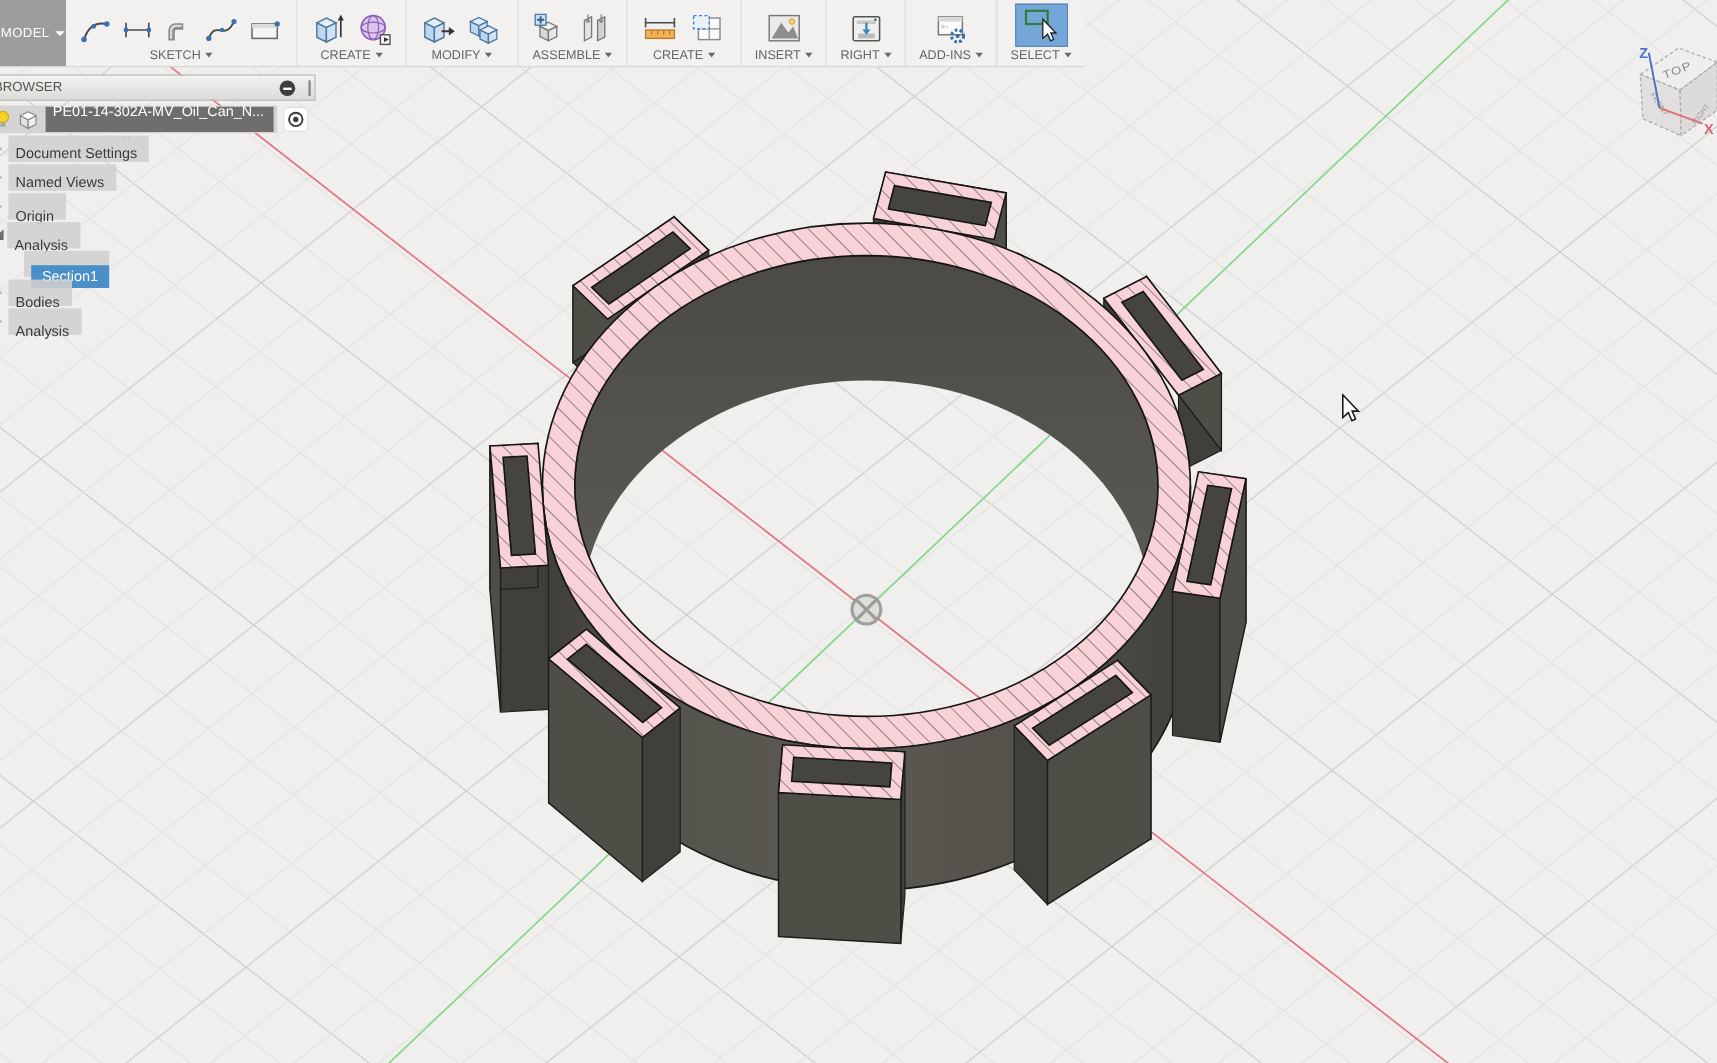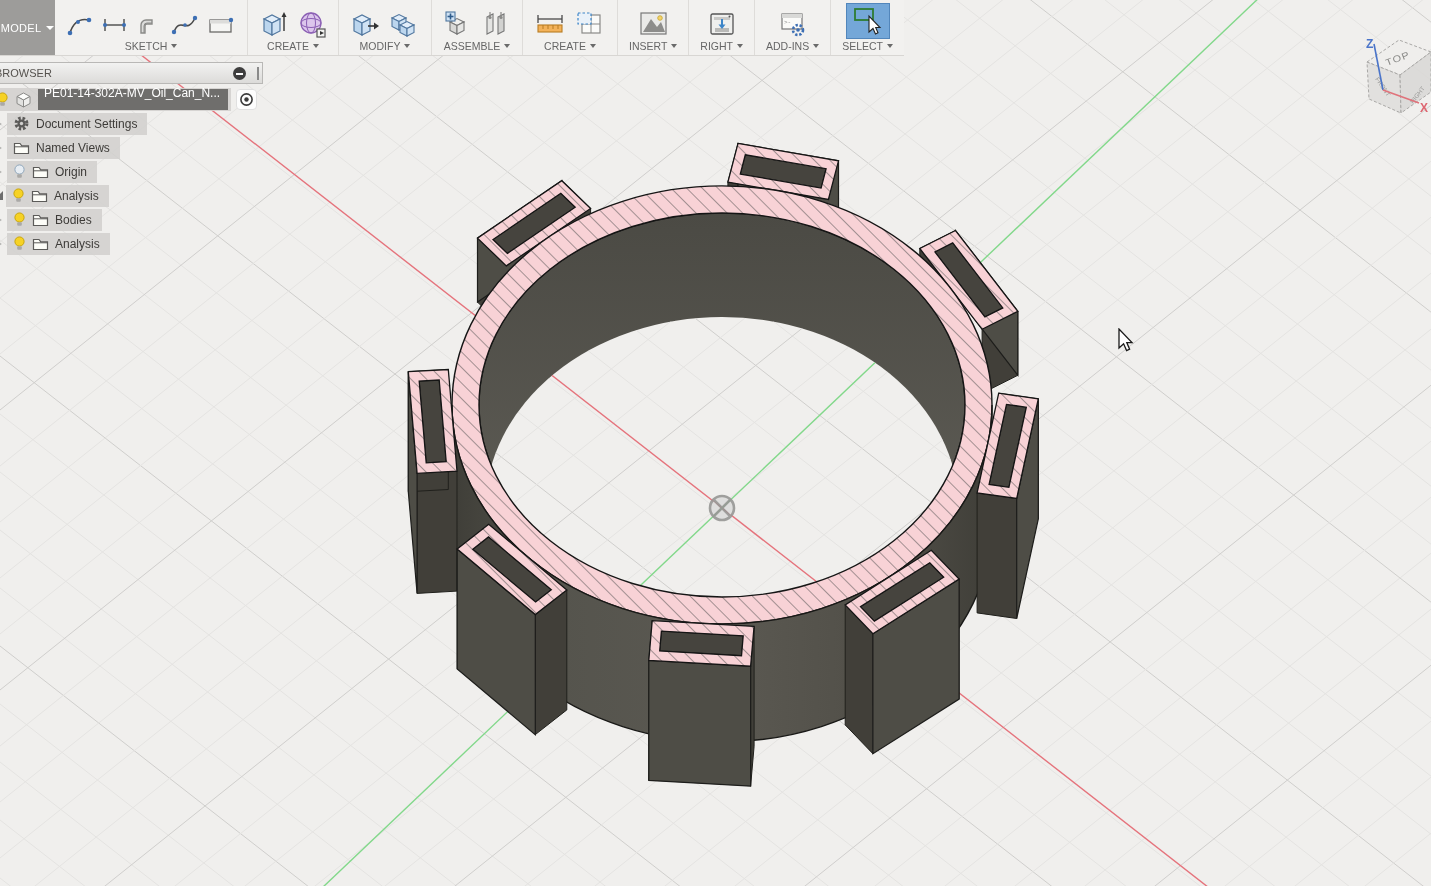--- a/index.html
+++ b/index.html
@@ -33,22 +33,22 @@
   #browser-header { height:22px; background:linear-gradient(#f2f2f1,#dcdbd9);
     border:1px solid #b9b8b6; display:flex; align-items:center;
     font-size:11px; color:#55524e; padding-left:4px; position:relative; }
   #browser-min { position:absolute; right:16px; top:4px; width:13px; height:13px;
     border-radius:50%; background:#3e3e3e; color:#fff; display:flex; align-items:center;
     justify-content:center; font-size:11px; line-height:10px; cursor:pointer; }
   #browser-min::before { content:""; width:7px; height:2px; background:#fff; }
   #browser-grip { position:absolute; right:3px; top:4px; width:2px; height:13px;
     background:#8a8a8a; }
   .brow { display:flex; align-items:center; height:23px; margin-top:1px; gap:3px; }
-  .pill { display:flex; align-items:center; gap:6px; height:22px; padding:0 10px 0 6px;
-    background:rgba(209,208,206,.88); }
+  .pill { display:flex; align-items:flex-end; gap:6px; height:22px; padding:0 10px 0 6px;
+    background:rgba(209,208,206,.88);flex-direction:column; }
   .chev { width:12px; height:12px; flex:0 0 12px; margin-left:2px; }
   .tri-exp { width:0; height:0; border-bottom:9px solid #6e6e6e;
     border-left:9px solid transparent; margin-left:4px; }
   .tlabel-item { font-size:12px; color:#3d3b38; white-space:nowrap; }
   #root-row { margin-top:4px; }
   #root-bar { display:flex; align-items:center; gap:6px; background:#6f6e6c;
     height:21px; padding:0 8px 14px 6px; color:#fff; font-size:12px; }
   #root-pill { display:flex; align-items:center; gap:6px; height:23px;
     background:rgba(209,208,206,.88); padding:0 3px 0 6px; }
   .radio-chip { width:21px; height:21px; background:#fdfdfd; border-radius:4px;
@@ -665,20 +665,35 @@
           <rect x="4.2" y="10.3" width="4.6" height="3.4" rx="1" fill="#aaa9a7"></rect>
           </svg>
         <svg width="17" height="15">
           <path d="M1.5,3.5 h5.5 l1.8,2.3 h6.7 v7.7 h-14 z" fill="#fdfdf8" stroke="#5c5b59" stroke-width="1.2"></path>
           <line x1="1.5" y1="6.8" x2="15.5" y2="6.8" stroke="#5c5b59" stroke-width="1"></line>
           </svg>
         <span class="tlabel-item">Analysis</span>
       </div>
     </div>
 
+    <div class="brow indent1">
+      <div class="pill" style="padding-right:0">
+        <svg class="bulb" width="13" height="15">
+          <circle cx="6.5" cy="5.5" r="4.6" fill="#f6d225" stroke="#c9a50a" stroke-width="1"></circle>
+          <rect x="4.2" y="10.3" width="4.6" height="3.4" rx="1" fill="#aaa9a7"></rect>
+          </svg>
+        <svg width="17" height="16">
+          <rect x="3" y="3" width="11" height="11" fill="#fdfdfb" stroke="#8a8a88" stroke-width="1"></rect>
+          <line x1="8.5" y1="3" x2="8.5" y2="14" stroke="#8a8a88" stroke-width="1"></line>
+          <line x1="3" y1="8.5" x2="14" y2="8.5" stroke="#8a8a88" stroke-width="1"></line>
+          <rect x="1" y="1" width="9" height="9" fill="none" stroke="#3d85c8" stroke-width="1.2" stroke-dasharray="2,1.6"></rect>
+          </svg>
+        <span class="sel-label">Section1</span>
+      </div>
+    </div>
 
     <div class="brow">
       <svg class="chev">
           <polyline points="3,2 8.5,6 3,10" fill="none" stroke="#b3b2b0" stroke-width="1.6"></polyline>
         </svg>
       <div class="pill">
         <svg class="bulb" width="13" height="15">
           <circle cx="6.5" cy="5.5" r="4.6" fill="#f6d225" stroke="#c9a50a" stroke-width="1"></circle>
           <rect x="4.2" y="10.3" width="4.6" height="3.4" rx="1" fill="#aaa9a7"></rect>
           </svg>

